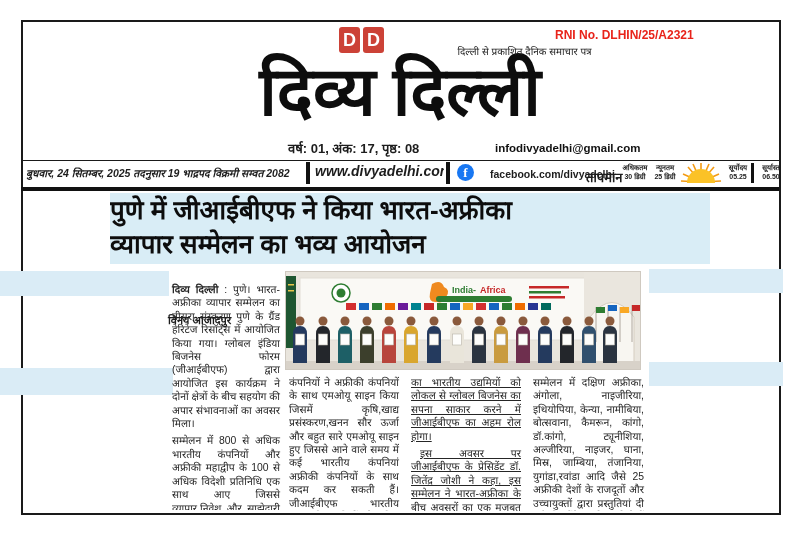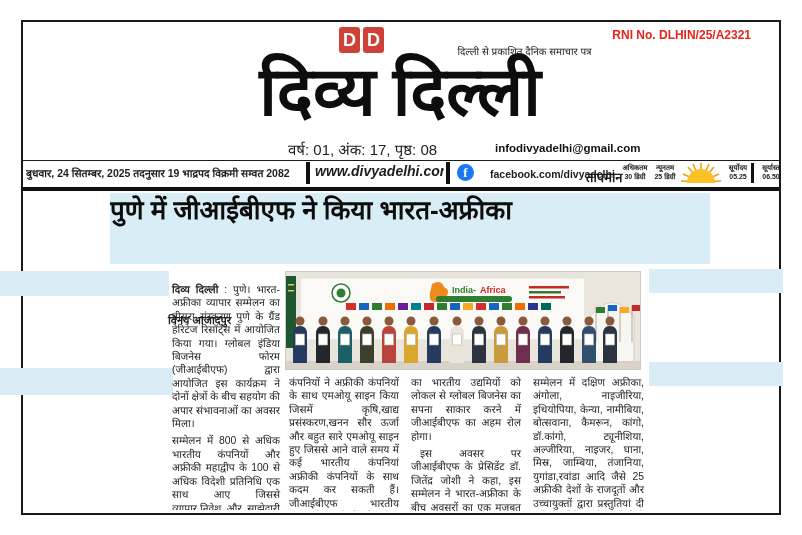--- a/index.html
+++ b/index.html
@@ -15,35 +15,35 @@
   
   .stripe{background:#daecf6;z-index:1;}
   .stripe-a-left{left:0;top:271px;width:169px;height:25px;}
   .stripe-a-right{left:649px;top:269px;width:134px;height:24px;}
   .stripe-b-left{left:0;top:368px;width:173px;height:27px;}
   .stripe-b-right{left:649px;top:362px;width:134px;height:24px;}
   
   .dd-logo{left:339px;top:27px;display:flex;gap:3px;z-index:3;}
   .dd-box{width:21px;height:26px;background:#cc4237;color:#fff;font-weight:bold;
     font-size:18px;line-height:26px;text-align:center;border-radius:3px;}
-  .rni{left:555px;top:28px;width:196px;text-align:right;color:#e8231a;
+  .rni{left:555px;top:28px;width:196px;color:#e8231a;
     font-weight:bold;font-size:12px;z-index:3;}
   .tagline{left:432px;top:44px;width:185px;text-align:center;font-size:10px;color:#222;z-index:3;}
   .title{left:21px;top:44px;width:758px;height:96px;text-align:center;
     font-family:"Liberation Serif","DejaVu Serif",serif;
     font-weight:bold;font-size:68px;line-height:96px;color:#0d0d0d;
     overflow:hidden;z-index:2;}
-  .issue-line{left:288px;top:139px;width:170px;font-weight:normal;font-size:15px;
+  .issue-line{left:288px;top:139px;width:170px;font-weight:bold;font-size:13px;
     white-space:nowrap;z-index:2;}
   .email{left:487px;top:142px;font-weight:bold;font-size:11.5px;color:#111;z-index:2;padding-left:8px;}
   .rule-thin{left:21px;top:160px;width:758px;height:1px;background:#1a1a1a;z-index:2;}
   .rule-thick{left:21px;top:187px;width:758px;height:4px;background:#111;z-index:2;}
   
   .date-text{left:26px;top:166px;width:278px;font-weight:bold;font-size:10.5px;
-    white-space:nowrap;overflow:hidden;z-index:2;}
+    white-space:nowrap;overflow:hidden;z-index:2;font-style:italic;}
   .vbar{width:4px;height:22px;background:#111;top:162px;z-index:2;}
   .vbar1{left:306px;} .vbar2{left:446px;}
   .website{left:315px;top:163px;width:129px;font-weight:bold;font-style:italic;
     font-size:14px;white-space:nowrap;overflow:hidden;z-index:2;}
   .fb-icon{left:457px;top:164px;width:17px;height:17px;border-radius:50%;
     background:#1877f2;color:#fff;font-weight:bold;font-size:13px;line-height:17px;
     text-align:center;font-family:"Liberation Serif",serif;z-index:2;}
   .fb-text{left:478px;top:168px;font-weight:bold;font-size:10.5px;white-space:nowrap;z-index:2;margin-left:12px;}
   .w-label{left:586px;top:168px;font-weight:bold;font-size:13px;z-index:2;}
   .w-cell{top:163px;width:30px;text-align:center;font-size:7px;line-height:9px;
@@ -59,21 +59,21 @@
   .headline-box .hl{font-weight:bold;font-size:26px;line-height:34px;color:#0d0d0d;
     white-space:nowrap;overflow:hidden;}
   
   .byline{left:168px;top:265px;width:116px;font-weight:bold;font-size:11px;z-index:2;margin-top:47px;}
   .col{font-size:10.4px;line-height:13.4px;text-align:justify;color:#262626;
     overflow:hidden;z-index:2;}
   .col p{margin:4px;}
   .col .indent{text-indent:9px;}
   .col1{left:168px;top:279px;width:116px;height:231px;}
   .col2{left:285px;top:372px;width:118px;height:139px;}
-  .col3{left:407px;top:372px;width:118px;height:139px;}
+  .col3{left:407px;top:372px;width:118px;height:139px;text-decoration:underline;}
   .col4{left:529px;top:372px;width:119px;height:139px;}
   .lead{font-weight:bold;}
   
   .photo{left:285px;top:271px;width:356px;height:99px;border:1px solid #cfc9c0;
     box-sizing:border-box;overflow:hidden;z-index:2;background:#d946ef;}
   .photo svg{display:block;}
 </style>
 </head>
 <body>
 
@@ -134,20 +134,21 @@
 <div class="abs w-bar"></div>
 <div class="abs w-cell w-sunset">
   <div>सूर्यास्त</div>
   <div>06.50</div>
 </div>
 
 <div class="abs rule-thick"></div>
 
 <div class="abs headline-box">
   <div class="hl">पुणे में जीआईबीएफ ने किया भारत-अफ्रीका</div>
+  <div class="hl">व्यापार सम्मेलन का भव्य आयोजन</div>
 </div>
 
 <div class="abs byline">विनय आजादपुर</div>
 
 <div class="abs col col1">
   <p><span class="lead">दिव्य दिल्ली</span><span> : पुणे। भारत-अफ्रीका व्यापार सम्मेलन का तीसरा संस्करण पुणे के ग्रैंड हेरिटेज रिसॉर्ट्स में आयोजित किया गया। ग्लोबल इंडिया बिजनेस फोरम (जीआईबीएफ) द्वारा आयोजित इस कार्यक्रम ने दोनों क्षेत्रों के बीच सहयोग की अपार संभावनाओं का अवसर मिला।</span></p>
   <p>सम्मेलन में 800 से अधिक भारतीय कंपनियों और अफ्रीकी महाद्वीप के 100 से अधिक विदेशी प्रतिनिधि एक साथ आए जिससे व्यापार,निवेश और साझेदारी के नए अवसर खुले। इस सम्मेलन की मुख्य अतिथि डॉ.कांगो की शिक्षा मंत्री महामहिम जीनेट कैन्ट लारोज उपस्थित रहीं।भारत-अफ्रीका व्यापार सम्मेलन में बहुत सारी</p>
 </div>
 
 <div class="abs photo">

